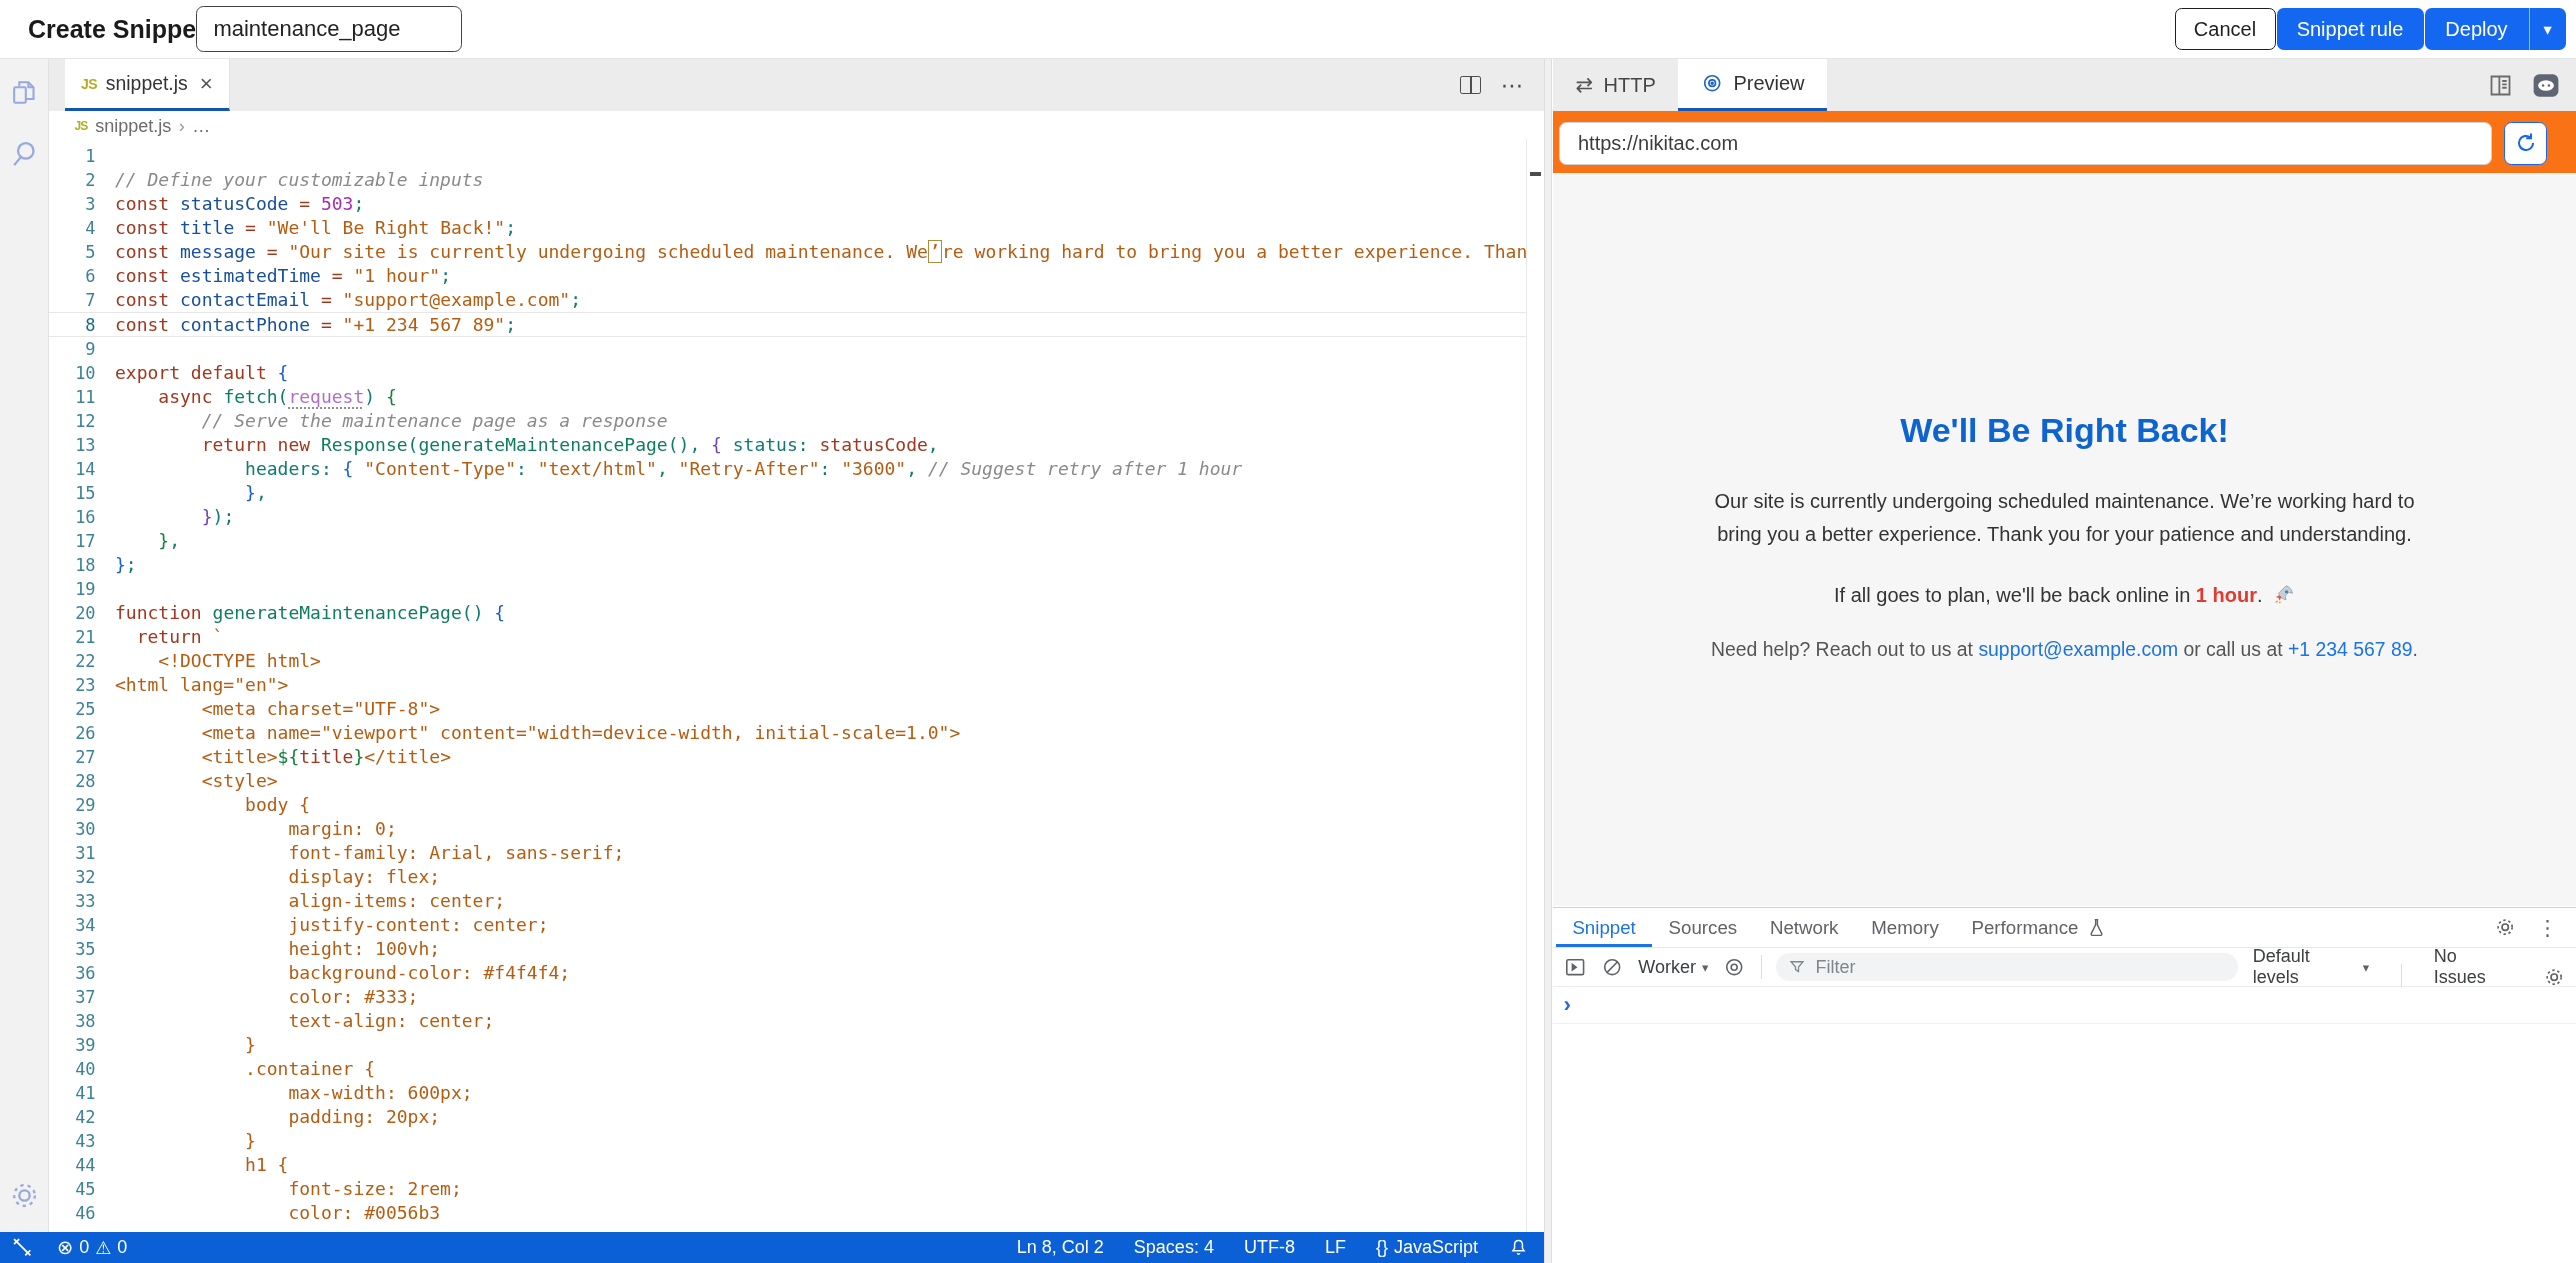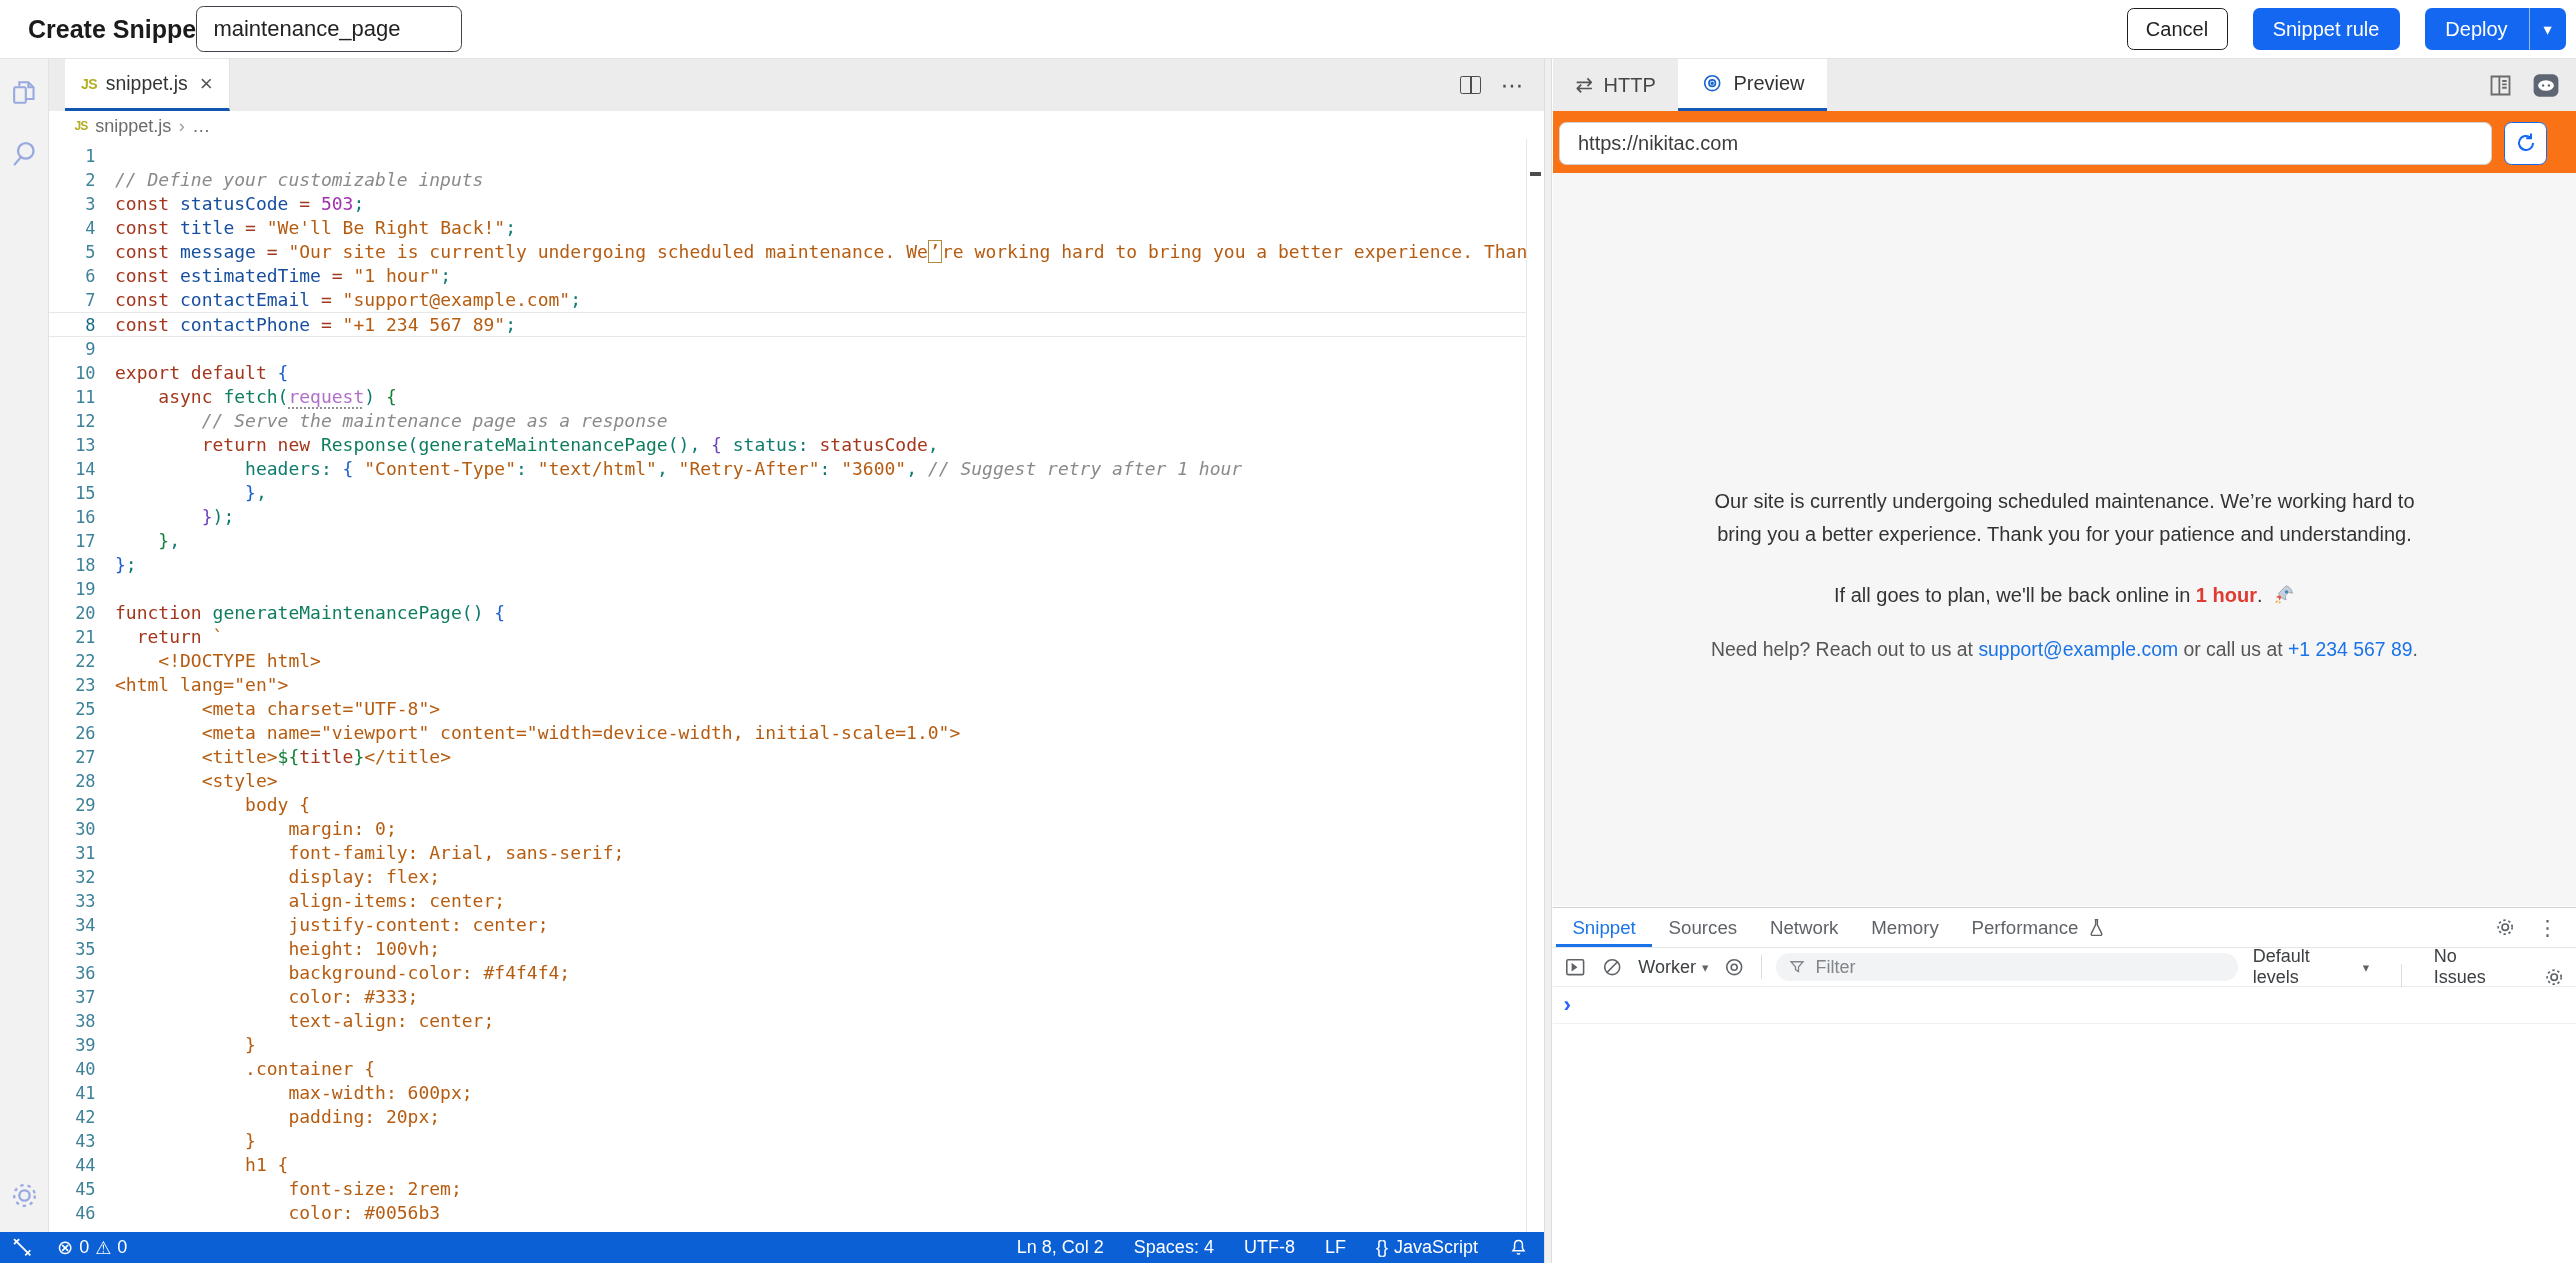--- a/index.html
+++ b/index.html
@@ -4,21 +4,21 @@
 <style>
   *{box-sizing:border-box;margin:0;padding:0}
   html,body{width:2576px;height:1263px;overflow:hidden;background:#fff;
     font-family:"Liberation Sans",sans-serif;color:#333}
   
   .top-header{position:absolute;left:0;top:0;width:2576px;height:59px;background:#fff;
     border-bottom:0.7px solid #e4e4e4;display:flex;align-items:center}
   .app-title{font-size:25px;font-weight:bold;color:#1b1b1b;margin-left:28px}
   .name-input{position:absolute;left:196px;top:6px;width:266px;height:46px;border:1.5px solid #42424d;
     border-radius:7.5px;font-size:22px;color:#222;padding:0 16.4px;font-family:"Liberation Sans",sans-serif;outline:none;background:#fff}
-  .header-actions{position:absolute;right:10.5px;top:8.2px;height:42px;display:flex;gap:25px}
+  .header-actions{position:absolute;right:10.5px;top:8.2px;height:42px;display:flex;gap:1px}
   .btn{height:42px;border-radius:6.7px;font-size:20px;display:flex;align-items:center;justify-content:center;cursor:pointer}
   .btn-cancel{width:101px;background:#fff;border:1.5px solid #1f1f1f;color:#1f1f1f}
   .btn-blue{background:#1467f0;color:#fff;border:none}
   .btn-snippet{width:147px}
   .btn-deploy-group{display:flex}
   .btn-deploy{width:104px;border-radius:6.7px 0 0 6.7px}
   .btn-deploy-caret{width:37px;border-radius:0 6.7px 6.7px 0;border-left:0.7px solid rgba(255,255,255,.55);font-size:16.4px}
   
   .activity-bar{position:absolute;left:0;top:59px;width:49px;height:1173px;background:#f2f2f2;
     border-right:0.7px solid #e2e2e2;display:flex;flex-direction:column;align-items:center;padding-top:18px}
@@ -251,20 +251,21 @@
   <input class="url-input" value="https://nikitac.com" style="">
   <div class="refresh-btn">
     <svg class="ic" viewBox="0 0 24 24" width="24" height="24" fill="none" stroke="#1467f0" stroke-width="2">
       <path d="M19 12 a7 7 0 1 1 -2.2 -5.1"></path>
         <path d="M17 2.5 v4.8 h-4.8" fill="none"></path>
     </svg>
   </div>
 </div>
 
 <div class="viewport">
+  <div class="pv-title">We'll Be Right Back!</div>
   <div class="pv-message">
     <span>Our site is currently undergoing scheduled maintenance. We’re working hard to</span><br>
     <span>bring you a better experience. Thank you for your patience and understanding.</span>
   </div>
   <div class="pv-eta">
     <span>If all goes to plan, we'll be back online in </span><span class="eta">1 hour</span><span>.</span>
     <span class="rocket">
       <svg class="ic" viewBox="0 0 24 24" width="22.4" height="22.4">
         <path d="M14 3 c4 1 6 4 7 8 l-4 -1 -4 4 1 4 c-4 -1 -7 -3 -8 -7 z" fill="#c7d0d8" stroke="#8a98a5" stroke-width="0.8"></path>
         <circle cx="14.5" cy="9.5" r="1.8" fill="#3b82c4"></circle>

